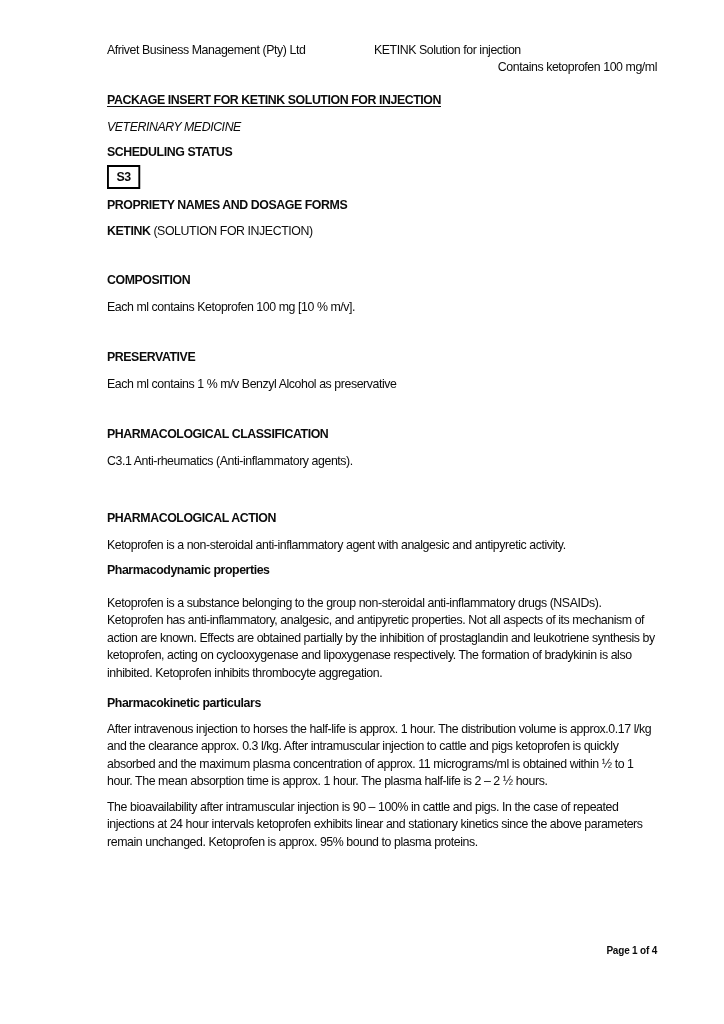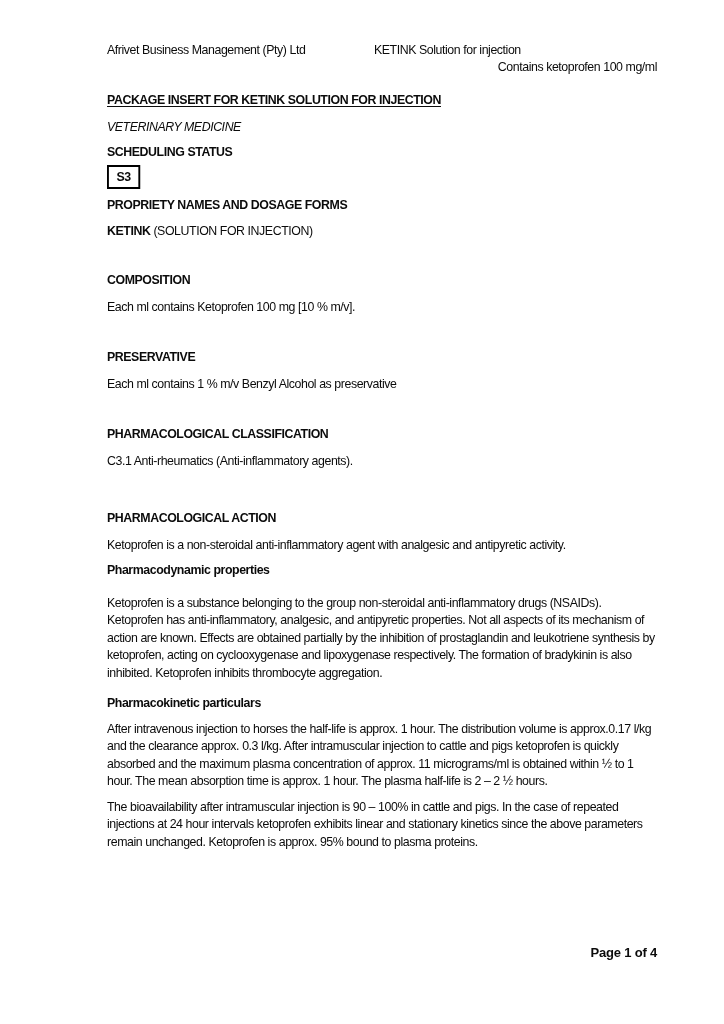--- a/index.html
+++ b/index.html
@@ -62,21 +62,21 @@
   .mt-action { margin-top: 40px; }
   .mt-sub { margin-top: 8px; }
   .mt-par { margin-top: 15px; }
   .mt-pk { margin-top: 13px; }
   .bold { font-weight: bold; }
 
   .footer {
     position: absolute;
     top: 945px;
     right: 86px;
-    font-size: 13px;
+    font-size: 10px;
     font-weight: bold;
     letter-spacing: -0.2px;
   }
 </style>
 </head>
 <body>
 
 <div class="page">
   <div class="content">
 

